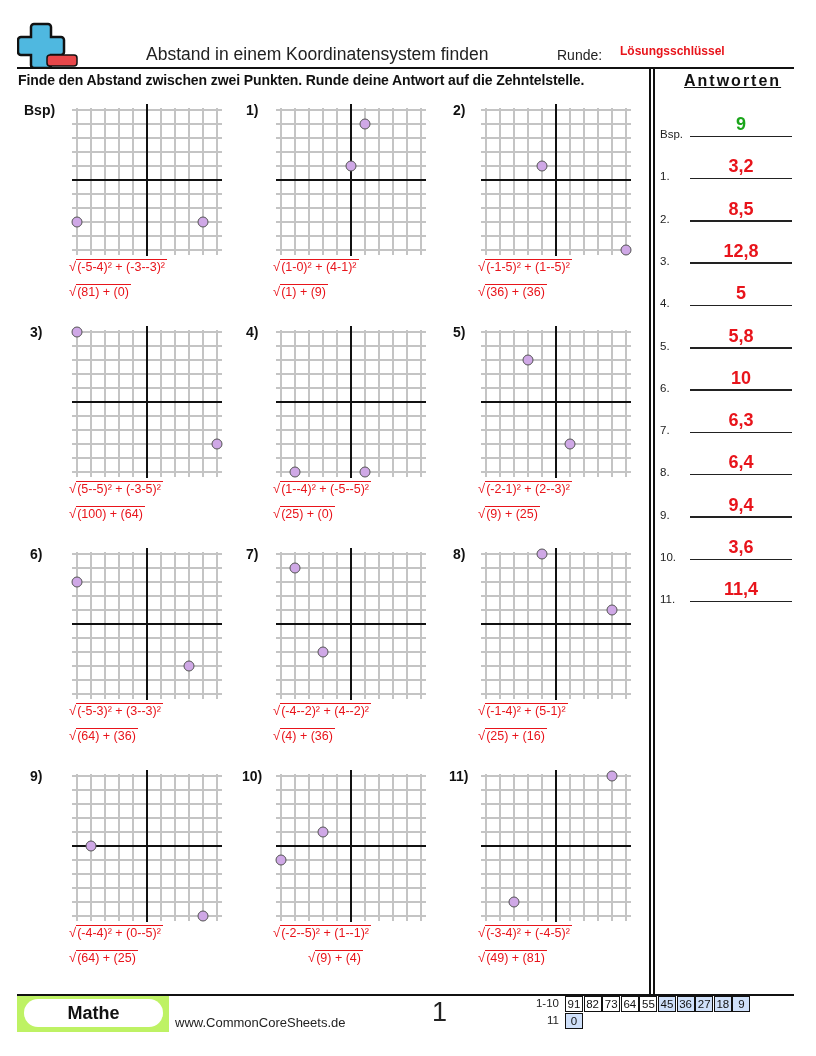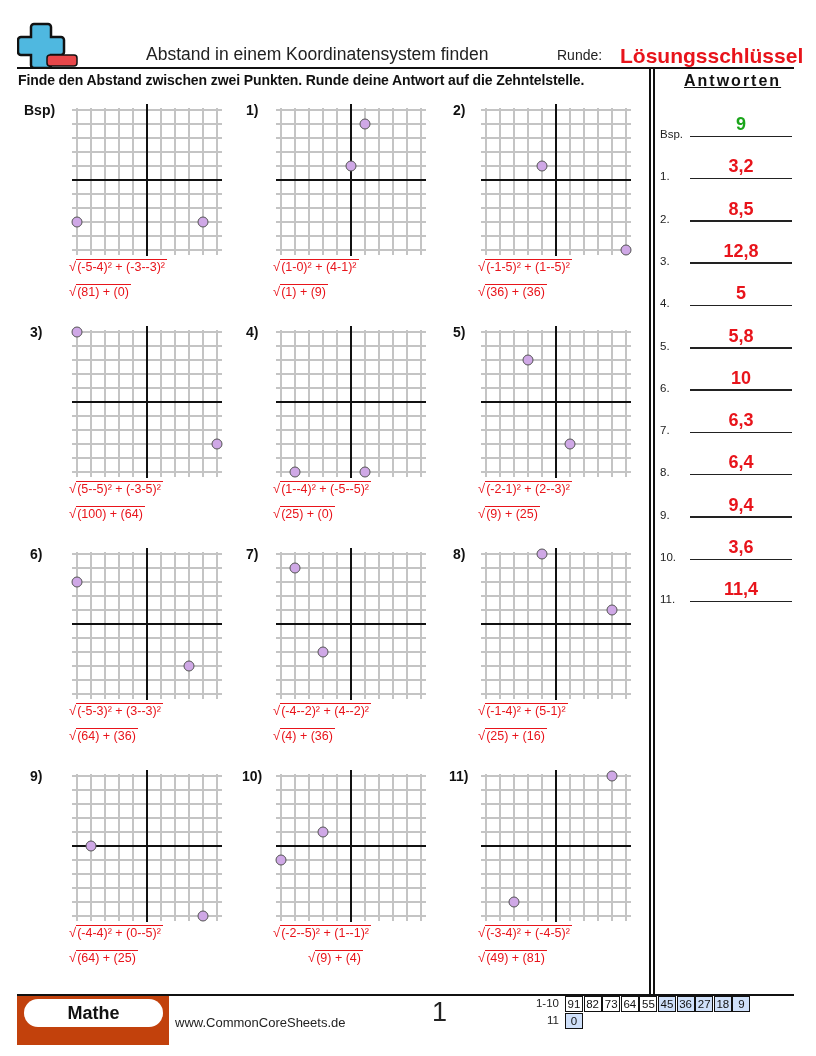--- a/index.html
+++ b/index.html
@@ -1,38 +1,38 @@
 <!DOCTYPE html>
 <html><head>
 <meta charset="utf-8">
 <style>
   html,body{margin:0;padding:0;background:#fff;}
   body{width:816px;height:1056px;position:relative;overflow:hidden;font-family:"Liberation Sans",sans-serif;color:#111;}
   .abs{position:absolute;}
   .logo{left:17px;top:22px;width:62px;height:46px;}
   .title{left:146px;top:44px;font-size:17.5px;color:#222;white-space:nowrap;}
   .name-label{left:557px;top:47px;font-size:14px;color:#222;}
-  .name-value{left:620px;top:44px;font-size:21px;font-weight:bold;color:#e8141b;white-space:nowrap;}
+  .name-value{left:620px;top:44px;font-size:12px;font-weight:bold;color:#e8141b;white-space:nowrap;}
   .hline-top{left:17px;top:67px;width:777px;height:2px;background:#111;}
   .instructions{left:18px;top:72px;font-size:14px;font-weight:bold;white-space:nowrap;letter-spacing:-0.1px;}
   .vdivider{left:649px;top:68px;width:2px;height:926px;background:#111;}
   .vdivider2{left:653px;top:68px;width:2px;height:926px;background:#111;}
   .answers-title{left:684px;top:72px;font-size:16px;font-weight:bold;letter-spacing:2px;text-decoration:underline;}
   .ans-row{left:660px;width:135px;height:22px;}
   .ans-label{position:absolute;left:0;bottom:-3px;font-size:11.5px;color:#222;}
   .ans-line{position:absolute;left:30px;right:3px;bottom:0;height:1.5px;background:#222;}
   .ans-val{position:absolute;left:30px;right:3px;bottom:2px;text-align:center;font-size:18px;font-weight:bold;color:#e8141b;}
   .ans-val.example{color:#1aa51a;}
   .prob-label{font-size:14px;font-weight:bold;}
   .grid-svg{position:absolute;}
   .formula{font-size:12.5px;color:#e8141b;white-space:nowrap;}
   .formula .rad{display:inline-block;border-top:1.3px solid #e8141b;padding:0 2px 0 1px;line-height:14px;}
   .formula .sq{font-size:13px;}
   .hline-bottom{left:17px;top:994px;width:777px;height:2px;background:#111;}
-  .mathe-box{left:17px;top:996px;width:152px;height:49px;background:#c2410c;}
+  .mathe-box{left:17px;top:996px;width:152px;height:36px;background:#bef264;}
   .mathe-pill{position:absolute;left:7px;top:3px;width:139px;height:28px;border-radius:14px;background:#fff;text-align:center;font-size:18px;font-weight:bold;line-height:28px;}
   .site{left:175px;top:1015px;font-size:13px;color:#222;}
   .page-num{left:432px;top:997px;font-size:27px;color:#222;}
   .score-label{font-size:11.5px;color:#222;text-align:right;width:40px;}
   .score-cell{position:absolute;width:18px;height:16px;border:1px solid #111;box-sizing:border-box;font-size:11.5px;text-align:center;line-height:15px;}
 </style>
 </head>
 <body>
 
 <svg class="abs logo" viewBox="0 0 62 46" width="62" height="46">

